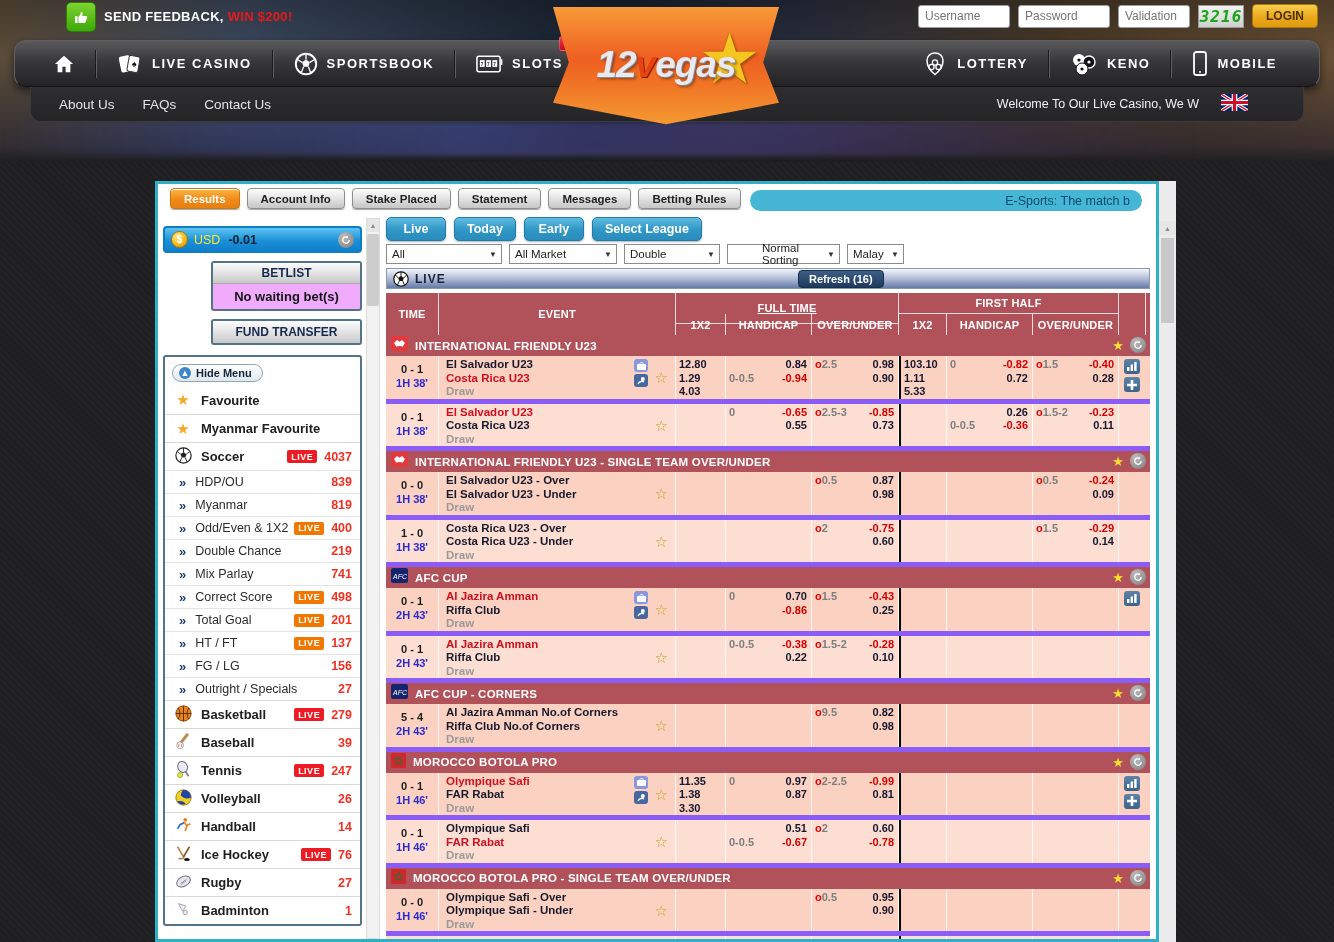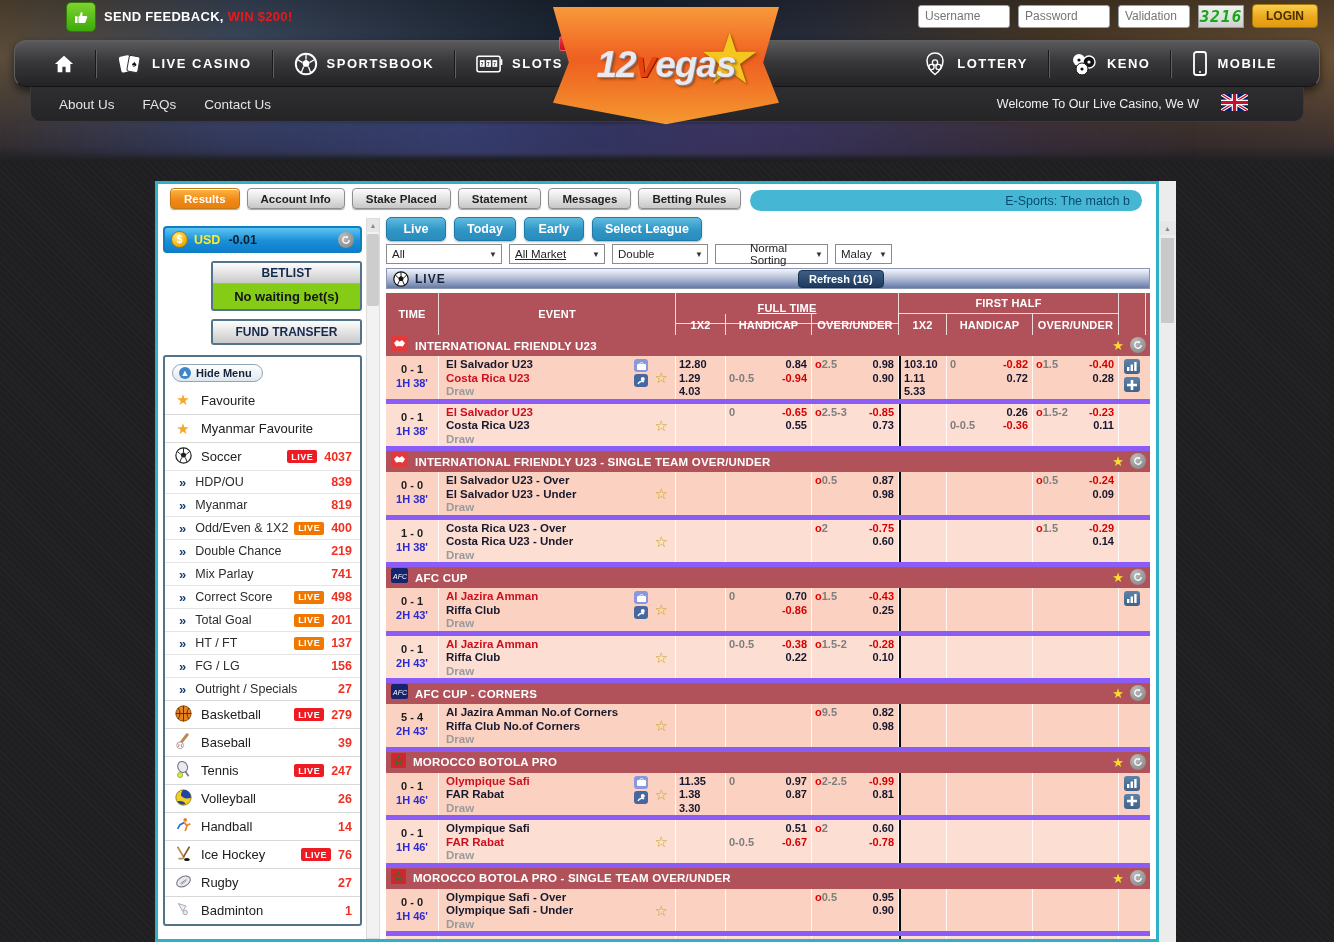--- a/index.html
+++ b/index.html
@@ -76,40 +76,40 @@
   #ticker { position:absolute; left:592px; top:6px; width:392px; height:21px; border-radius:11px;
     background:#45b7d5; color:#0c4a6e; font-size:12.5px; display:flex; align-items:center;
     justify-content:flex-end; padding-right:12px; overflow:hidden; }
 
   
   #sidebar { position:absolute; left:5px; top:42px; width:199px; }
   #balance { height:27px; border:2px solid #0d7fc0; border-radius:4px;
     background:linear-gradient(#5ec4f2,#1b90d8 55%,#0f7ecc); display:flex; align-items:center; padding:0 6px; }
   .coin { width:17px; height:17px; border-radius:50%; background:radial-gradient(circle at 35% 30%,#ffe98a,#f3bb1c 55%,#c78b07);
     border:1px solid #a87407; color:#fff; font-size:10px; font-weight:bold; display:flex; align-items:center; justify-content:center; }
-  #balance .cur { color:#ffe92a; font-size:12.5px; font-weight:bold; margin-left:6px; }
+  #balance .cur { color:#ffe92a; font-size:12.5px; font-weight:normal; margin-left:6px; }
   #balance .amt { color:#102030; font-size:12.5px; font-weight:bold; margin-left:8px; }
   .refr-circle { margin-left:auto; width:16px; height:16px; border-radius:50%;
     background:radial-gradient(circle at 35% 30%,#bdbdbd,#7d7d7d); display:flex; align-items:center; justify-content:center; }
-  .panel { margin-top:8px; border:2px solid #537488; border-radius:3px; background:#84cc16;margin-left:48px; }
+  .panel { margin-top:8px; border:2px solid #537488; border-radius:3px; background:#f0abfc;margin-left:48px; }
   .panel-hd { height:21px; background:linear-gradient(#fdfdfd,#c9c9c9); border-bottom:1px solid #a9a9a9;
     display:flex; align-items:center; justify-content:center; font-size:12px; font-weight:bold; color:#16294e; cursor:pointer; }
   .panel-bd { height:25px; display:flex; align-items:center; justify-content:center;
     font-size:13px; font-weight:bold; color:#151515; }
   .panel-hd.solo { height:22px; border-bottom:none; }
   #menu { margin-top:10px; border:2px solid #537488; border-radius:3px; background:#fff; padding-top:4px; }
   #hidemenu { display:inline-flex; align-items:center; gap:5px; margin:3px 0 4px 7px; height:18px; padding:0 10px 0 6px;
     border:1px solid #8fa6b5; border-radius:9px; background:linear-gradient(#ffffff,#dfe8ef); cursor:pointer;
     font-size:11px; font-weight:bold; color:#14243c; }
   .upcirc { width:12px; height:12px; border-radius:50%; background:#3f86c9; color:#fff; font-size:9px;
     display:flex; align-items:center; justify-content:center; }
   .m-item { display:flex; align-items:center; height:28px; border-top:1px solid #d8d8d8; padding:0 8px; cursor:pointer; }
   .m-item:first-of-type { border-top:none; }
   .m-item .ic { width:20px; display:flex; justify-content:center; margin-right:8px; font-size:15px; }
-  .m-item .lbl { font-size:13px; font-weight:normal; color:#202020; }
+  .m-item .lbl { font-size:13px; font-weight:bold; color:#202020; }
   .m-sub { display:flex; align-items:center; height:23px; border-top:1px solid #e4e4e4; padding:0 8px 0 14px; cursor:pointer; }
   .m-sub .chev { color:#1c3f72; font-weight:bold; font-size:13px; margin-right:9px; }
   .m-sub .lbl { font-size:12.5px; color:#2c2c2c; }
   .live-b { margin-left:auto; font-size:9px; font-weight:bold; color:#fff; padding:1.5px 4px; border-radius:2px; letter-spacing:.5px; }
   .live-red { background:#ed1c24; } .live-org { background:#f07800; }
   .cnt { margin-left:auto; font-size:12.5px; font-weight:bold; color:#f03022; }
   .live-b + .cnt { margin-left:7px; }
   .star-org { color:#f5a829; font-size:15px; }
 
   
@@ -522,21 +522,21 @@
           <div class="ptab">Live</div>
           <div class="ptab">Today</div>
           <div class="ptab">Early</div>
           <div class="ptab">Select League</div>
         </div>
       <div id="filters">
           <div class="fsel" style="width: 116px;">
             <span>All</span>
             <span class="arr">▼</span>
           </div>
-          <div class="fsel" style="width: 96px; text-decoration: underline;">
+          <div class="fsel" style="width: 108px;">
             <span>All Market</span>
             <span class="arr">▼</span>
           </div>
           <div class="fsel" style="width: 96px;">
             <span>Double</span>
             <span class="arr">▼</span>
           </div>
           <div class="fsel" style="width: 113px; padding-left: 34px;">
             <span>Normal Sorting</span>
             <span class="arr">▼</span>

